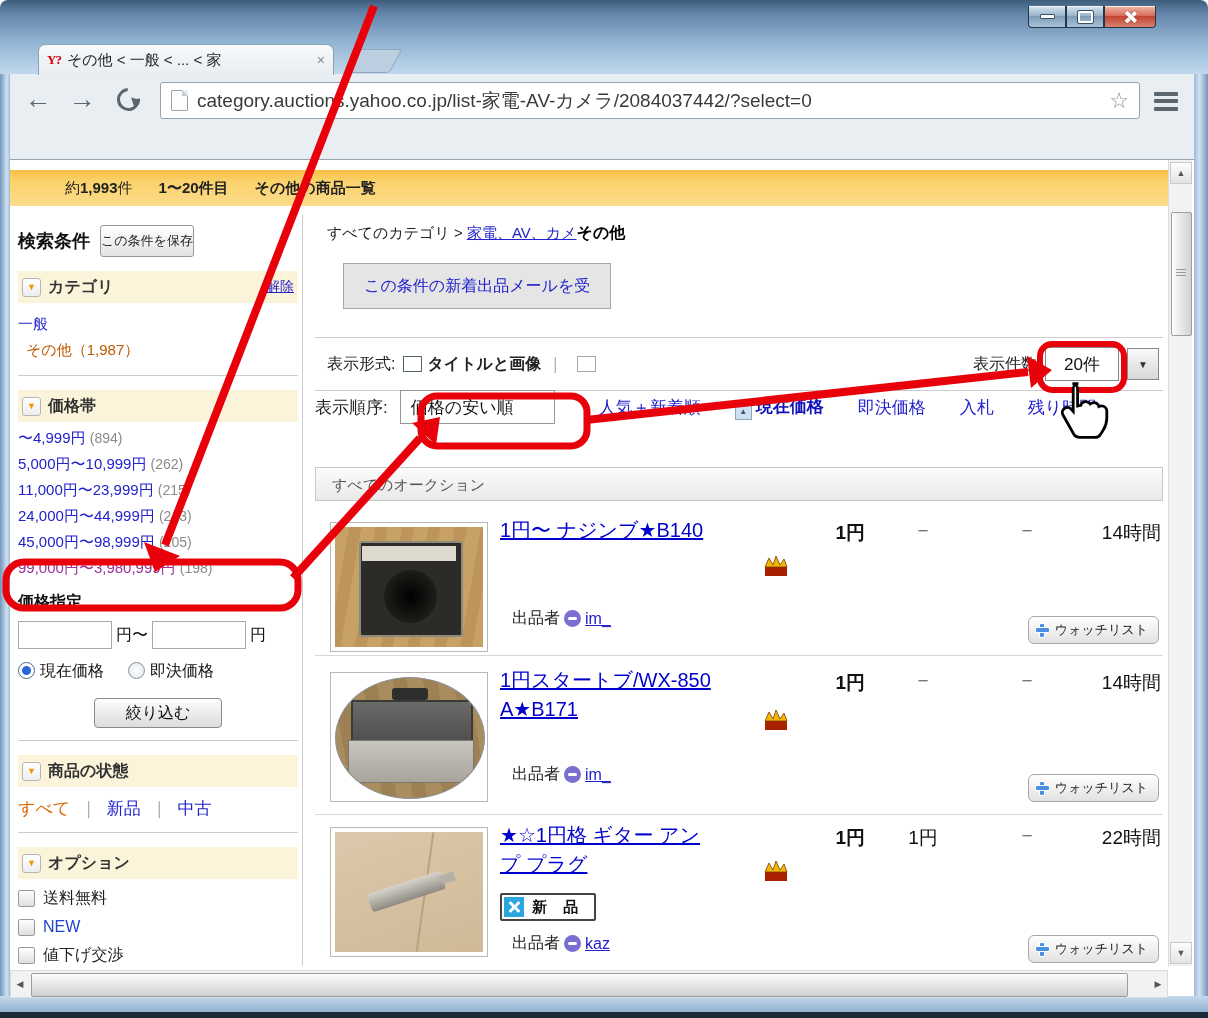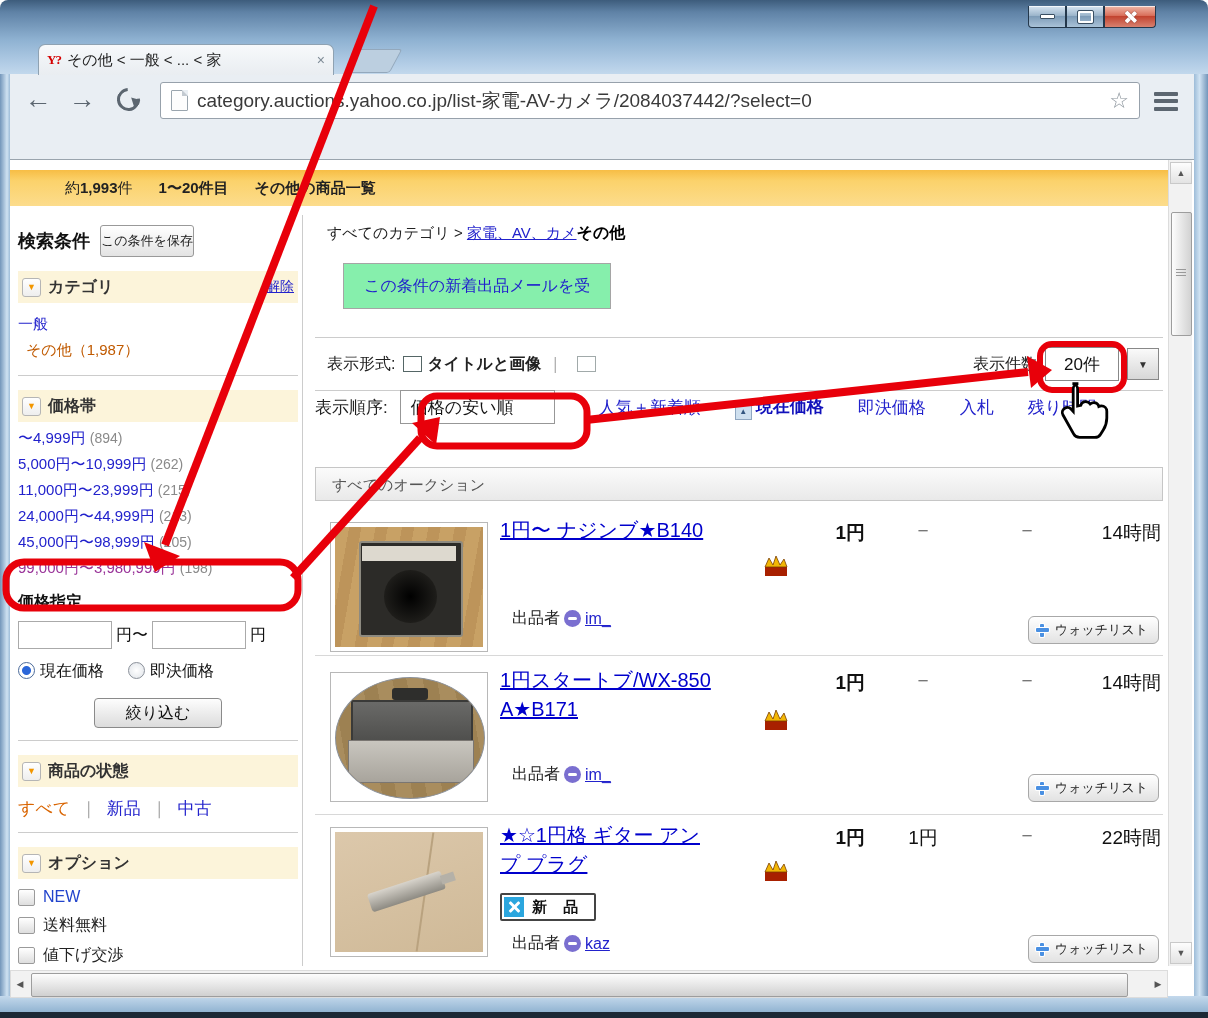--- a/index.html
+++ b/index.html
@@ -94,21 +94,21 @@
   .sep{color:#9a9a9a;}
   .chk-row{display:flex;align-items:center;gap:8px;margin-top:9px;font-size:16px;color:#222;}
   .chk{width:15px;height:15px;border:1px solid #9a9a9a;border-radius:2px;background:linear-gradient(180deg,#fff,#dedede);}
   .chk-new{color:#2244cc;}
   
   .main{position:absolute;left:305px;top:55px;width:848px;}
   .crumbs{position:absolute;left:12px;top:8px;font-size:15px;color:#222;white-space:nowrap;}
   .crumbs .lnk{color:#2222cc;text-decoration:underline;}
   .crumbs b{font-size:16px;color:#000;}
   .mail-tab{position:absolute;left:28px;top:48px;height:44px;line-height:44px;padding:0 20px;border:1px solid #a5a5a5;
-    font-size:16px;color:#2222cc;background:#86efac;}
+    font-size:16px;color:#2222cc;background:#e5e5e5;}
   .fmt-row{position:absolute;left:0;top:122px;width:848px;height:54px;border-top:1px solid #ccc;border-bottom:1px solid #ccc;
     display:flex;align-items:center;box-sizing:border-box;font-size:16px;color:#222;}
   .fmt-icon{width:17px;height:14px;border:1px solid #566;display:inline-block;margin:0 5px 0 8px;
     background:linear-gradient(90deg,#7d9bd6 0 6px,#fff 6px 8px,#aab 8px 17px),
                repeating-linear-gradient(180deg,#fff 0 2px,transparent 2px 5px);background-blend-mode:screen;background-color:#fff;}
   .fmt-sel{font-weight:bold;}
   .fmt-sep{color:#999;margin:0 6px;}
   .fmt-right{margin-left:auto;display:flex;align-items:center;gap:8px;margin-right:4px;}
   .cnt-box{width:72px;height:32px;border:1px solid #888;background:#fff;display:flex;align-items:center;justify-content:center;
     font-size:17px;color:#111;}
@@ -325,25 +325,25 @@
       <div class="hr"></div>
 
       <div class="sec-head">
         <span class="tri-btn">
             <span>▼</span>
           </span>
         <span class="sec-label">オプション</span>
       </div>
       <div class="chk-row">
           <span class="chk"></span>
-          <span class="chk-new">NEW</span>
+          <span>送料無料</span>
         </div>
       <div class="chk-row">
           <span class="chk"></span>
-          <span>送料無料</span>
+          <span class="chk-new">NEW</span>
         </div>
       <div class="chk-row">
           <span class="chk"></span>
           <span>値下げ交渉</span>
         </div>
     </div>
 
     <div class="main">
       <div class="crumbs">
         <span>すべてのカテゴリ</span>

